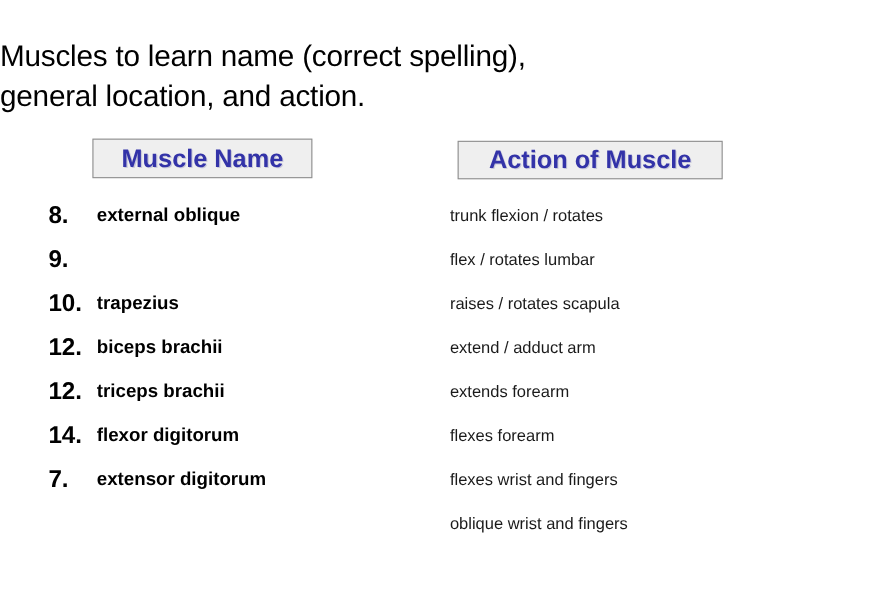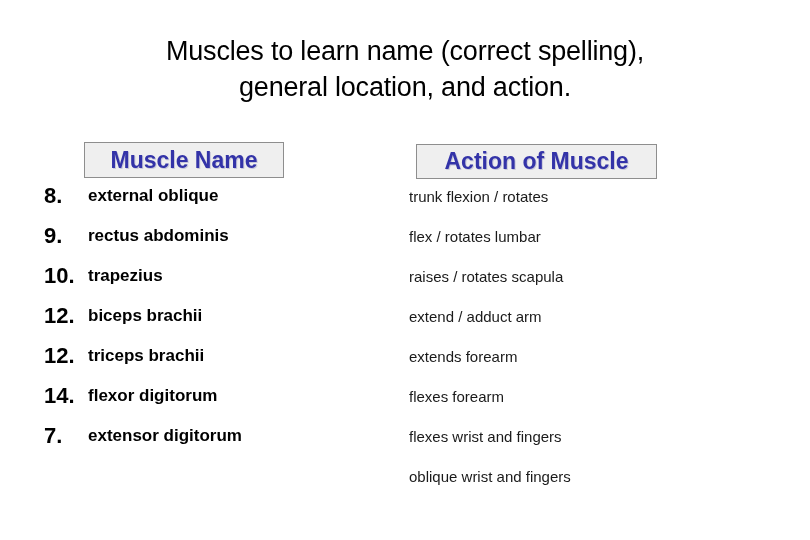--- a/index.html
+++ b/index.html
@@ -25,42 +25,40 @@
     height: 540px;
     background: #ffffff;
   }
 
   
   .title-block {
     position: absolute;
     left: 0;
     top: 33px;
     width: 810px;
-    text-align: center;
   }
   .title-line {
     font-size: 27px;
     font-weight: 400;
     line-height: 36px;
     letter-spacing: -0.2px;
     color: #000000;
     white-space: nowrap;
   }
 
   
   .hdr-box {
     position: absolute;
     background: #efefef;
     border: 1px solid #8e8e8e;
     box-sizing: border-box;
     text-align: center;
     display: flex;
     align-items: center;
     justify-content: center;
-    margin-top: 16px;
   }
   .hdr-text {
     font-size: 23px;
     font-weight: 700;
     color: #3333a8;
     letter-spacing: 0px;
     white-space: nowrap;
     text-shadow: 1px 1px 0 rgba(170,170,200,0.55);
   }
   #hdr-muscle-name {
@@ -137,21 +135,20 @@
     <span class="hdr-text">Action of Muscle</span>
   </div>
 
   <div class="col-left">
     <div class="row">
       <span class="num">8.  </span>
       <span class="mname">external oblique</span>
     </div>
     <div class="row">
       <span class="num">9.  </span>
-      <span class="mname">rectus abdominis</span>
     </div>
     <div class="row">
       <span class="num">10.</span>
       <span class="mname">trapezius</span>
     </div>
     <div class="row">
       <span class="num">12.</span>
       <span class="mname">biceps brachii</span>
     </div>
     <div class="row">

